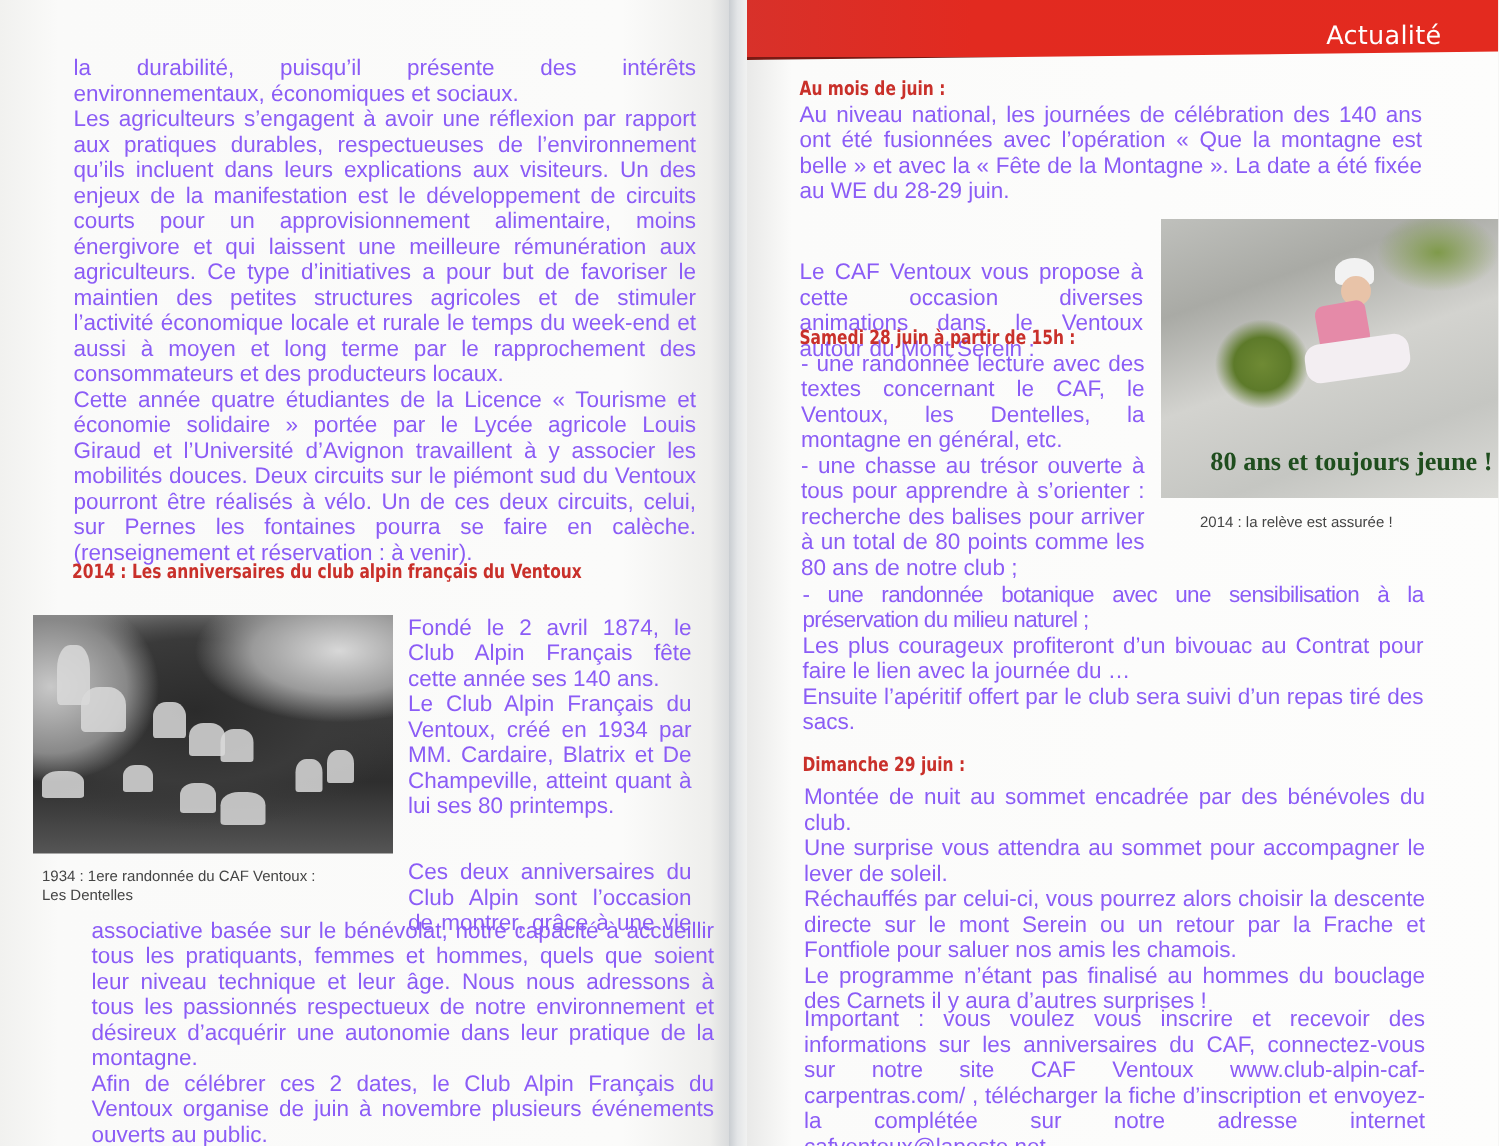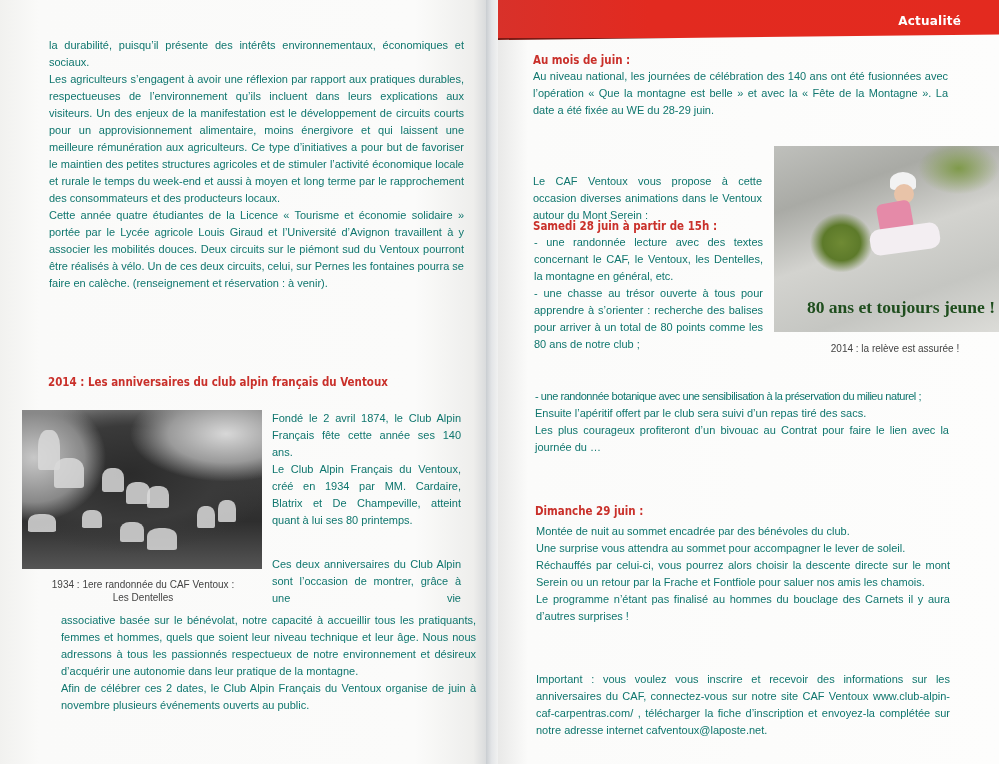--- a/index.html
+++ b/index.html
@@ -23,26 +23,26 @@
     background: linear-gradient(90deg, #e9e9e8 0%, #fbfbfa 6%, #fdfdfc 100%);
   }
   .red-band {
     position: absolute; left: 498px; top: 0; width: 501px; height: 38px;
     background: linear-gradient(90deg, #d8312a 0%, #e22a20 30%, #e32a1f 100%);
     border-bottom: 2px solid #7a1a14;
     clip-path: polygon(0 0, 100% 0, 100% 86%, 0 100%);
   }
   .red-band .section {
     position: absolute; right: 38px; top: 14px;
-    color: #ffffff; font-weight: bold; font-size: 12px;
+    color: #ffffff; font-weight: normal; font-size: 17px;
     font-family: "DejaVu Sans", sans-serif; letter-spacing: 0.2px; margin-left: 32px;
   }
   .text {
-    position: absolute; font-size: 11px; line-height: 17px; text-align: justify;
-    color: #0f766e;
+    position: absolute; font-size: 15px; line-height: 17px; text-align: justify;
+    color: #8b5cf6;
   }
   .text p { margin: 0; }
   .heading {
     position: absolute; color: #c9302a; font-weight: bold;
     font-family: "DejaVu Sans Condensed", "DejaVu Sans", sans-serif;
     font-size: 13px; transform: scaleX(0.88); transform-origin: left top;
     white-space: nowrap;
   }
   .photo {
     position: absolute; overflow: hidden;
@@ -81,21 +81,21 @@
   .climber-legs {
     position: absolute; left: 96px; top: 80px; width: 70px; height: 26px;
     background: #f3eef2; border-radius: 10px; transform: rotate(-8deg);
   }
   .photo-overlay-text {
     position: absolute; left: 17px; right: 4px; bottom: 14px; text-align: right;
     font-family: "Liberation Serif", serif; font-weight: bold; font-size: 17.5px;
     color: #1f4e1e; white-space: nowrap;
   }
   .caption {
-    position: absolute; font-size: 10px; line-height: 13px; color: #444; text-align: center;
+    position: absolute; font-size: 10px; line-height: 13px; color: #444; 
   }
 </style>
 </head>
 <body>
 
 <div class="page page-left"></div>
 <div class="gutter"></div>
 <div class="page page-right"></div>
 
 <div class="red-band">
@@ -147,22 +147,22 @@
   <p>Le CAF Ventoux vous propose à cette occasion diverses animations dans le Ventoux autour du Mont Serein :</p>
 </div>
 
 <div class="heading" style="left:533px; top:218px;">Samedi 28 juin à partir de 15h :</div>
 <div class="text" style="left:534px; top:234px; width:229px;">
   <p>- une randonnée lecture avec des textes concernant le CAF, le Ventoux, les Dentelles, la montagne en général, etc.</p>
   <p>- une chasse au trésor ouverte à tous pour apprendre à s’orienter : recherche des balises pour arriver à un total de 80 points comme les 80 ans de notre club ;</p>
 </div>
 <div class="text" style="left:535px; top:388px; width:414px;">
   <p style="letter-spacing:-0.45px;">- une randonnée botanique avec une sensibilisation à la préservation du milieu naturel ;</p>
+  <p>Les plus courageux profiteront d’un bivouac au Contrat pour faire le lien avec la journée du …</p>
   <p>Ensuite l’apéritif offert par le club sera suivi d’un repas tiré des sacs.</p>
-  <p>Les plus courageux profiteront d’un bivouac au Contrat pour faire le lien avec la journée du …</p>
 </div>
 
 <div class="photo photo-color">
   <div class="climber-helmet"></div>
   <div class="climber-face"></div>
   <div class="climber-body"></div>
   <div class="climber-legs"></div>
   <div class="photo-overlay-text">80 ans et toujours jeune !</div>
 </div>
 <div class="caption" style="left:800px; top:342px; width:190px;">2014 : la relève est assurée !</div>

